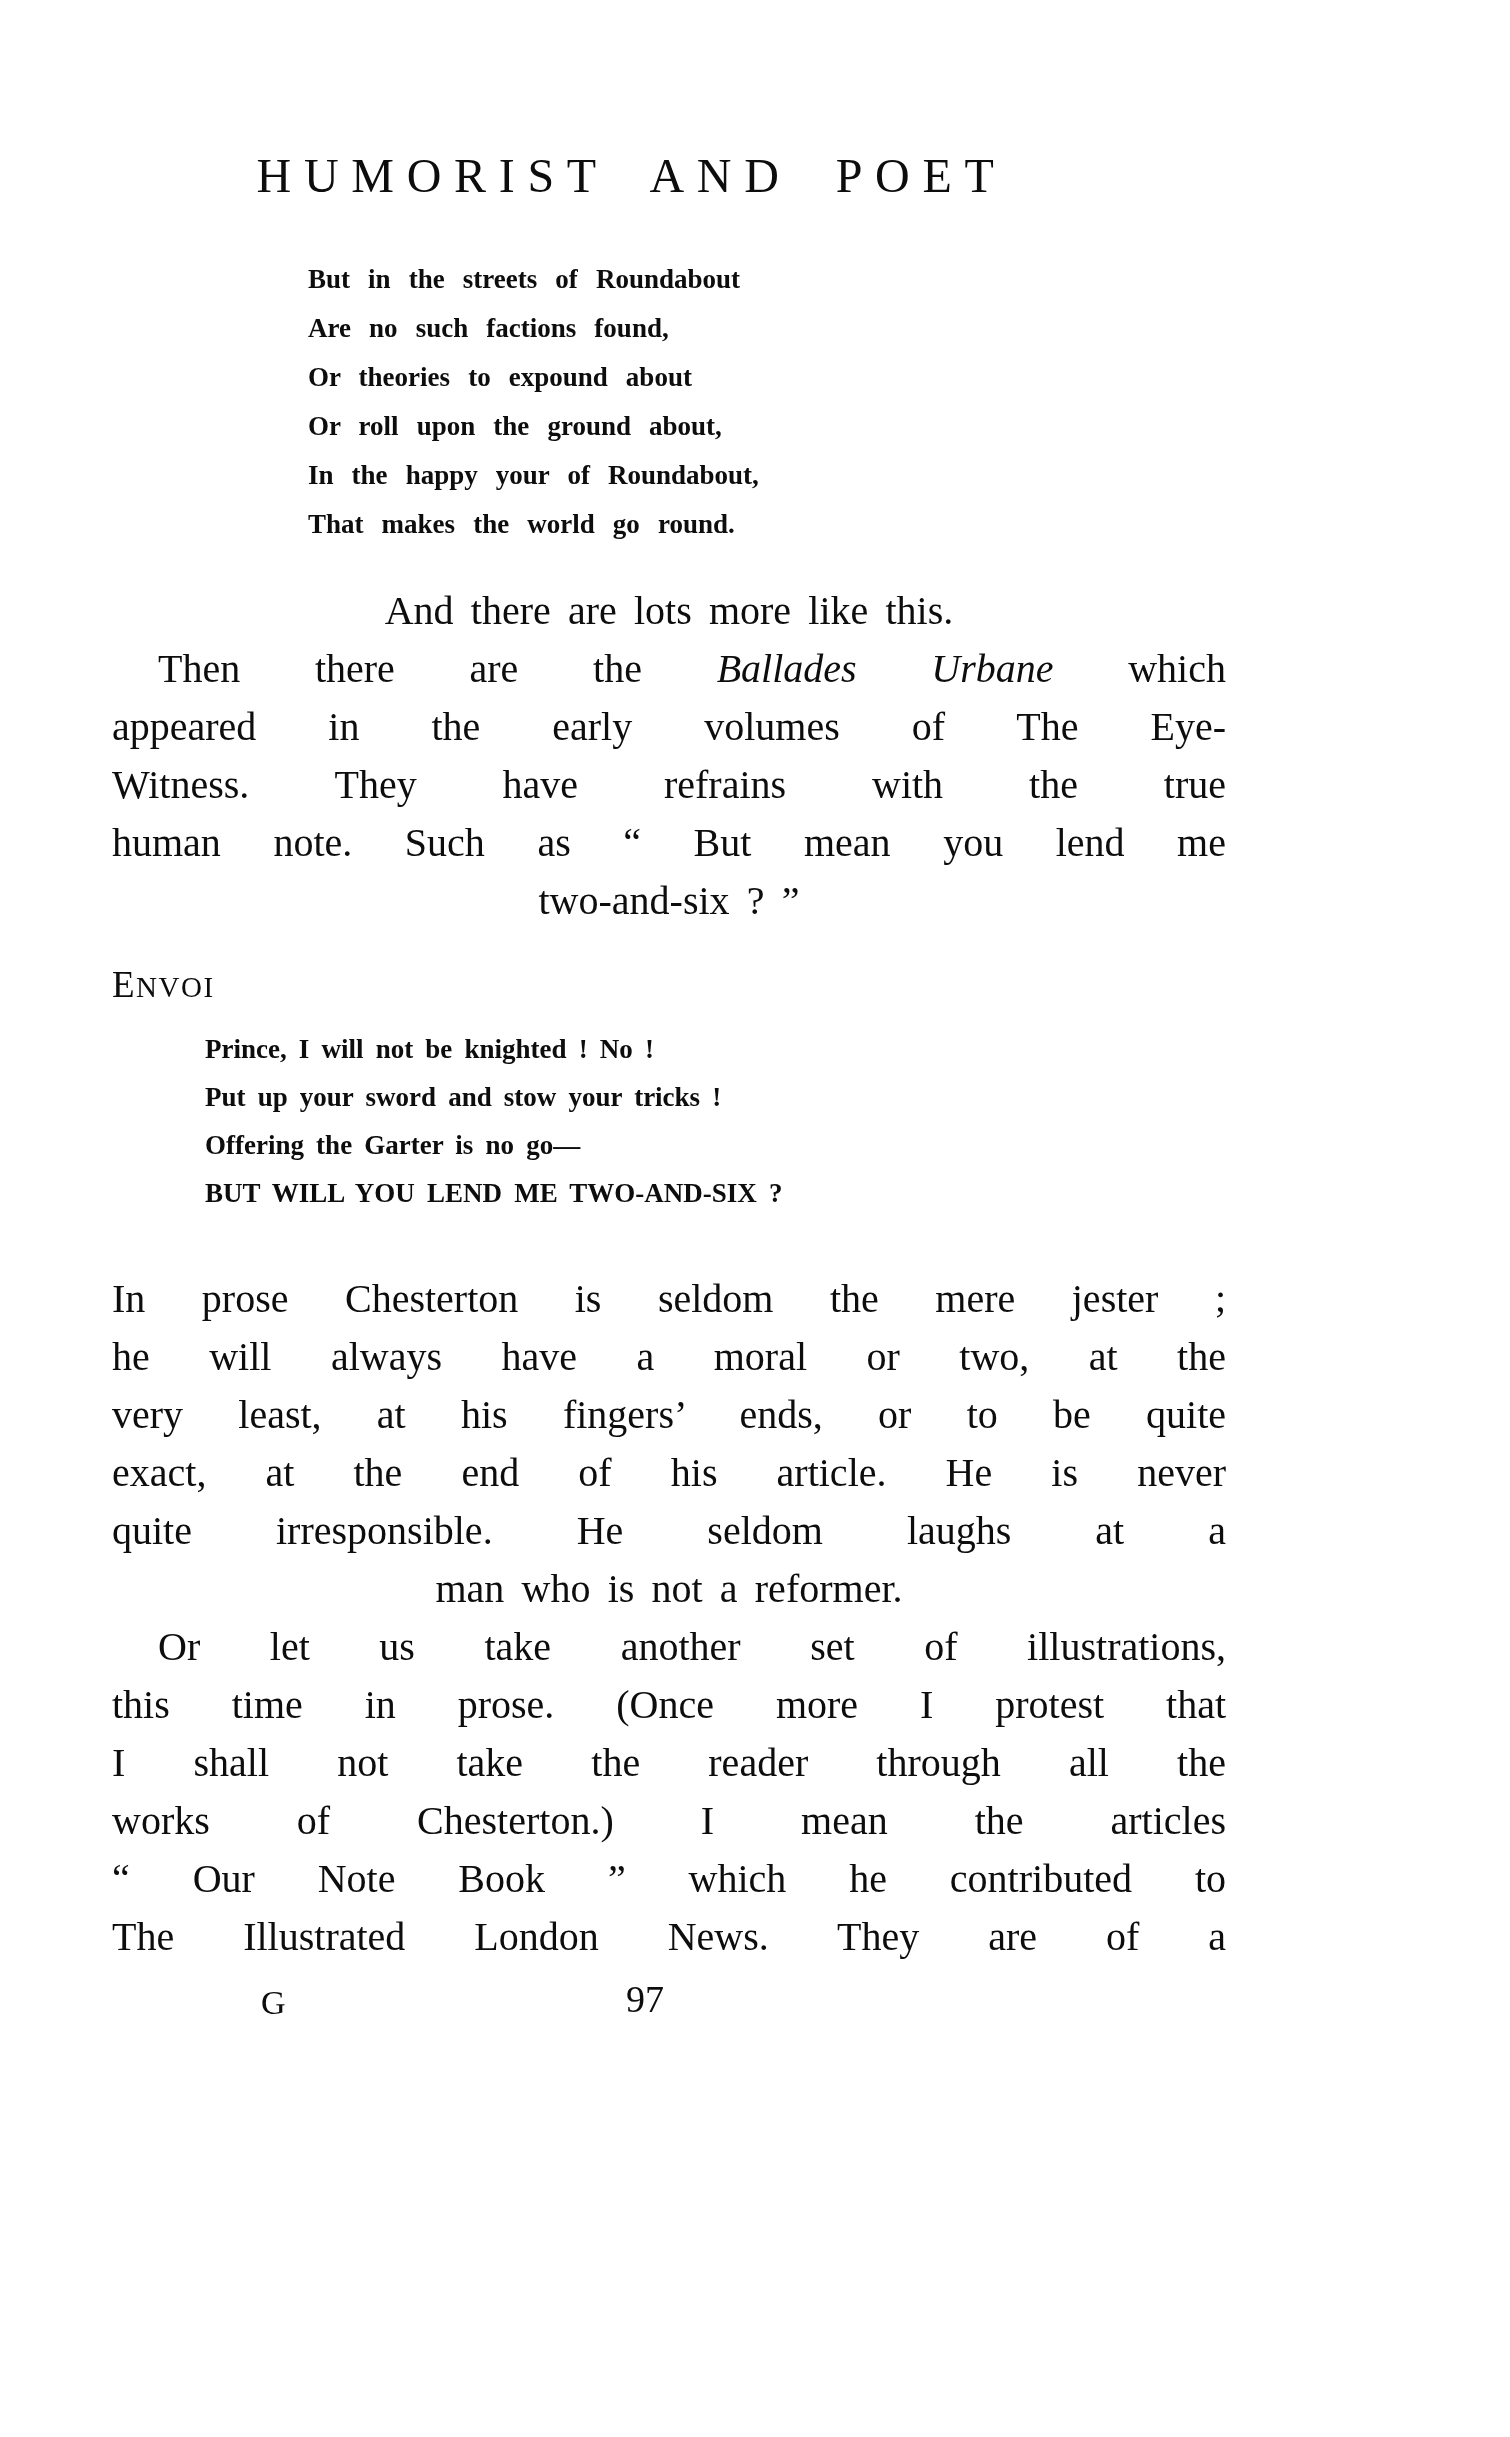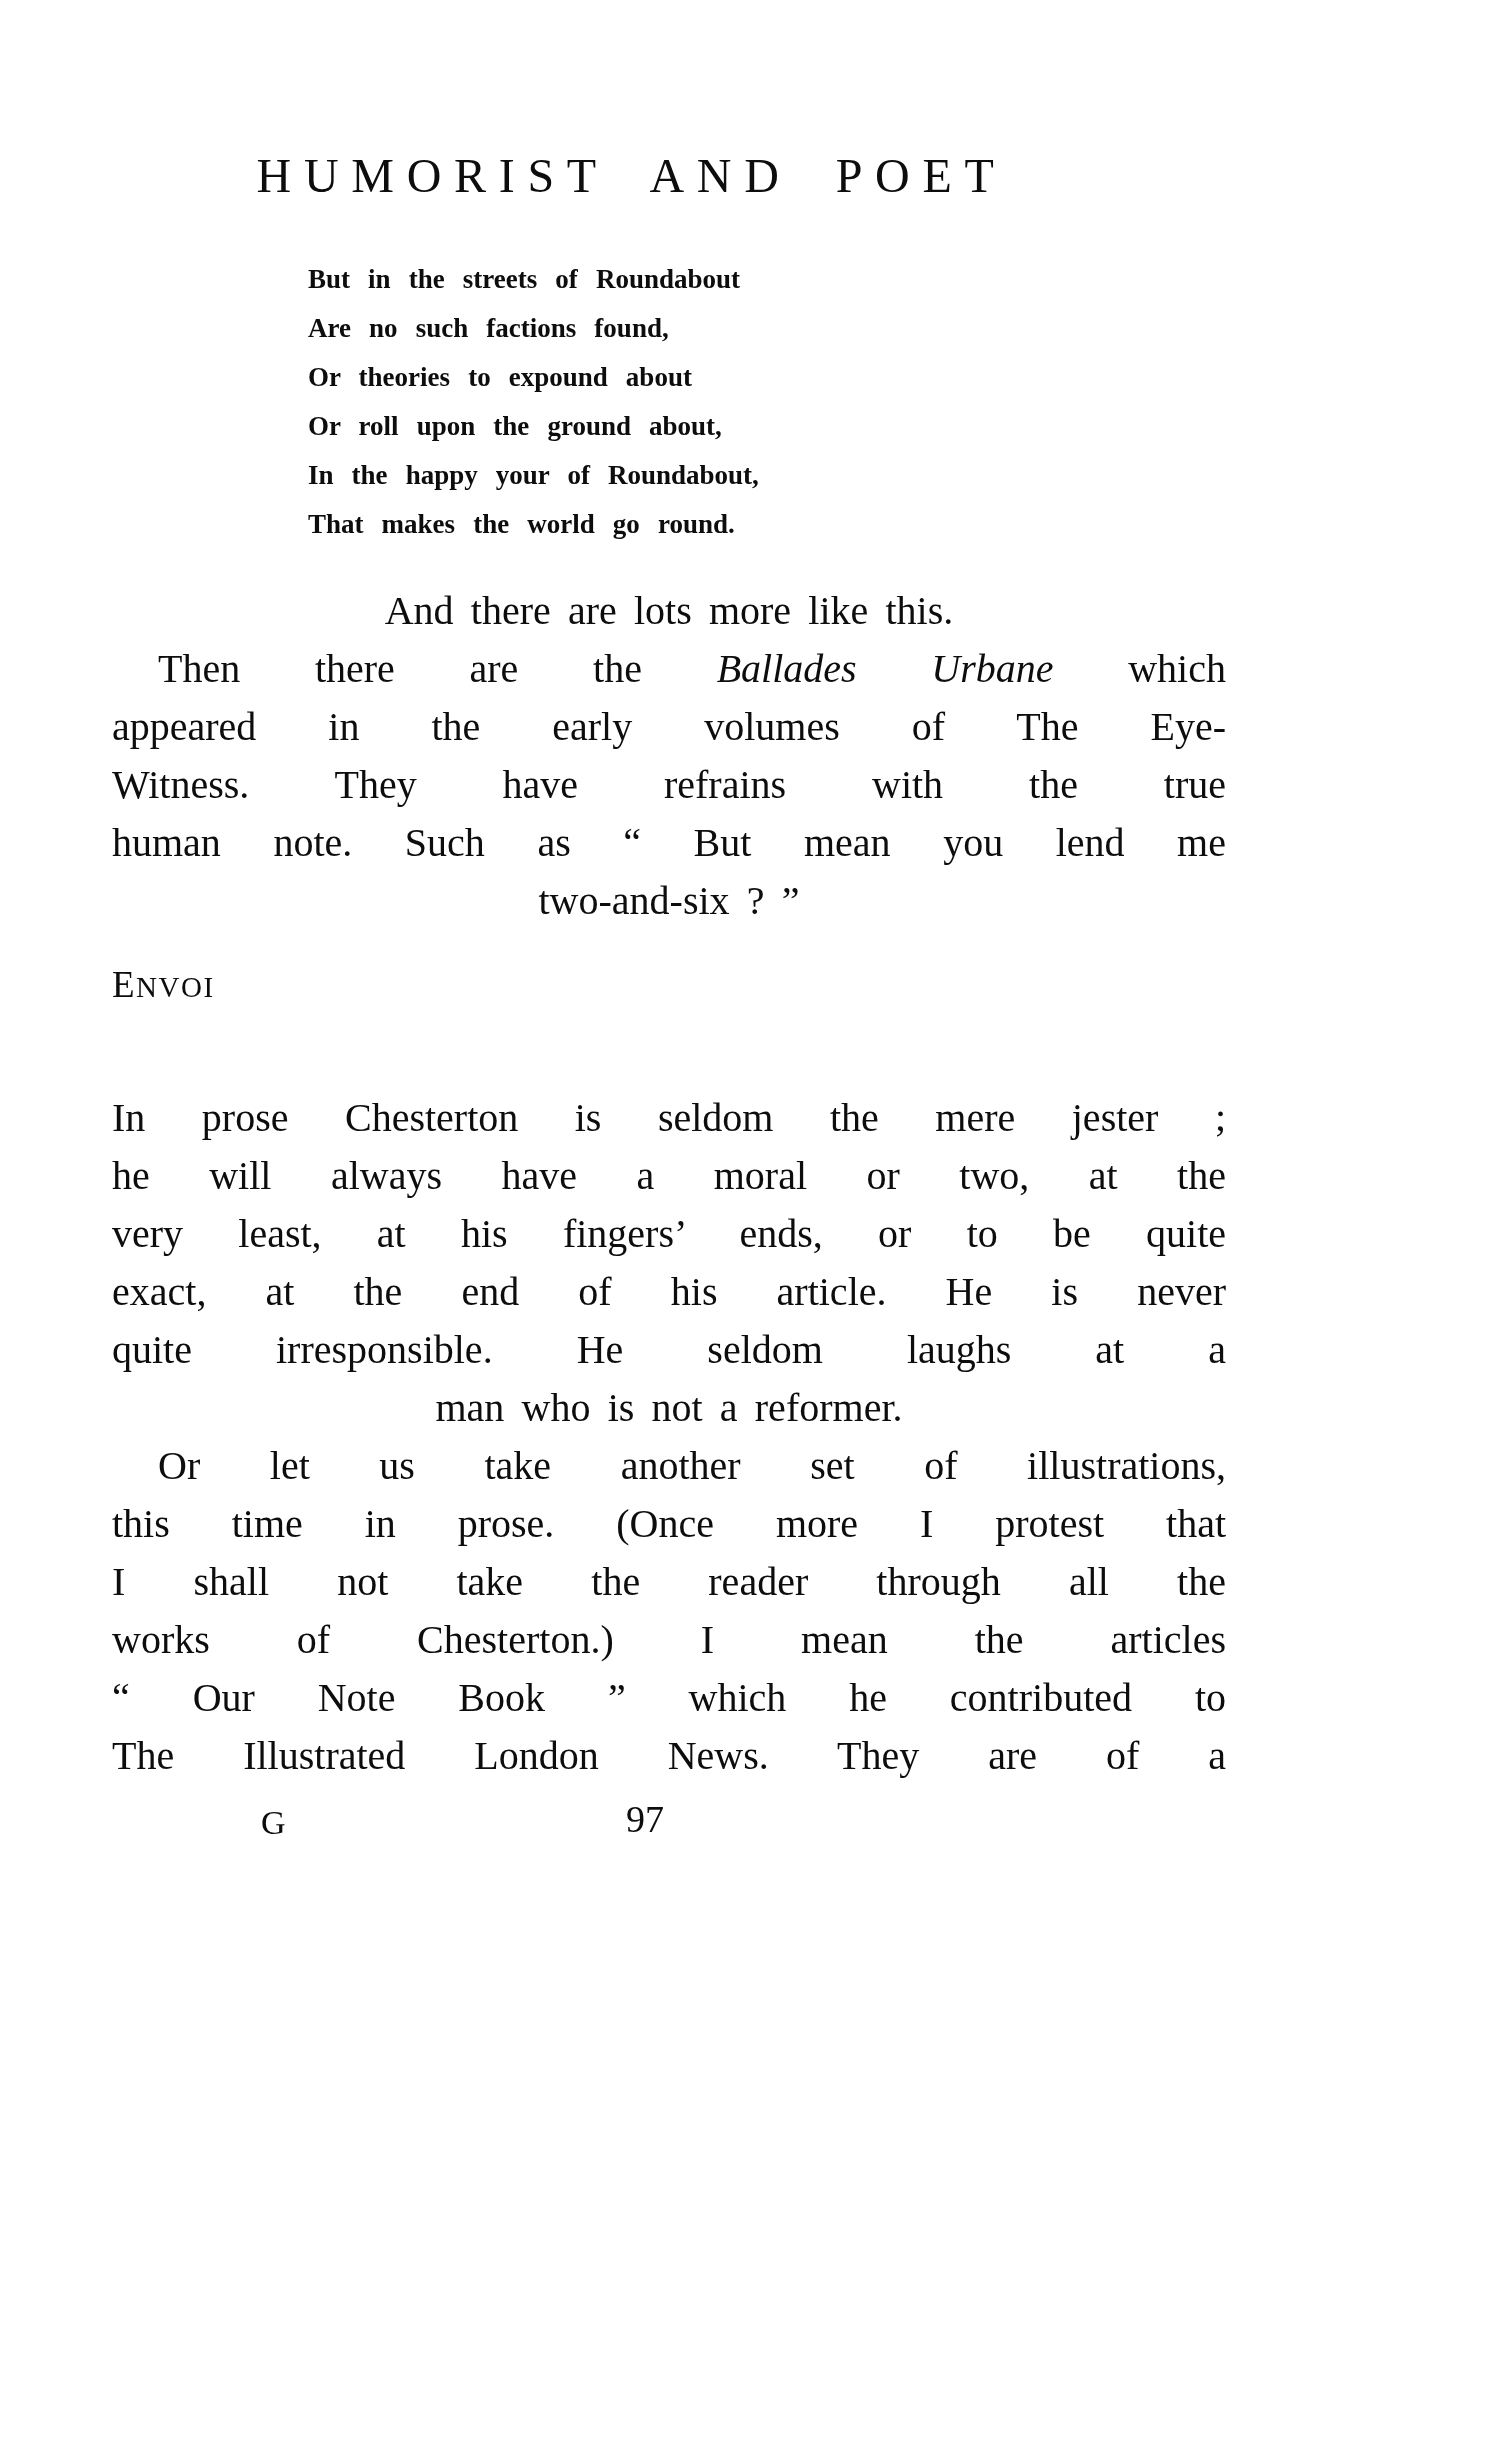--- a/index.html
+++ b/index.html
@@ -28,21 +28,21 @@
     letter-spacing: 12.7px;
     word-spacing: 19.4px;
     white-space: nowrap;
   }
   .stanza { font-size: 27px; line-height: 49px; font-weight: bold; }
   .stanza-1 { margin: 55px 0 0 196px; word-spacing: 0.42em; }
   .stanza-envoi { margin: 10.5px 0 0 93px; word-spacing: 0.2em; line-height: 48px; }
   .poem-line { white-space: nowrap; }
   .body-block { font-size: 40px; line-height: 58px; word-spacing: 0.18em; }
   .block-1 { margin-top: 33px; }
-  .block-2 { margin-top: 75px; }
+  .block-2 { margin-top: 53px; }
   .bl { width: 1114px; }
   .jl { text-align: justify; text-align-last: justify; text-justify: inter-word; }
   .nl { text-align: center; }
   .indent { text-indent: 46px; }
   .it { font-style: italic; }
   .envoi-heading {
     margin-top: 34px;
     line-height: 42px;
     letter-spacing: 1.5px;
   }
@@ -77,20 +77,26 @@
       <div class="bl nl">And there are lots more like this.</div>
       <div class="bl jl indent"><span>Then there are the </span><span class="it">Ballades Urbane</span><span> which</span></div>
       <div class="bl jl">appeared in the early volumes of The Eye-</div>
       <div class="bl jl">Witness.  They have refrains with the true</div>
       <div class="bl jl">human note.  Such as “ But mean you lend me</div>
       <div class="bl nl">two-and-six ? ”</div>
     </div>
 
     <div class="envoi-heading"><span class="env-initial">E</span><span class="env-rest">NVOI</span></div>
 
+    <div class="stanza stanza-envoi">
+      <div class="poem-line">Prince, I will not be knighted !  No !</div>
+      <div class="poem-line">Put up your sword and stow your tricks !</div>
+      <div class="poem-line">Offering the Garter is no go—</div>
+      <div class="poem-line">BUT WILL YOU LEND ME TWO-AND-SIX ?</div>
+    </div>
 
     <div class="body-block block-2">
       <div class="bl jl">In prose Chesterton is seldom the mere jester ;</div>
       <div class="bl jl">he will always have a moral or two, at the</div>
       <div class="bl jl">very least, at his fingers’ ends, or to be quite</div>
       <div class="bl jl">exact, at the end of his article.  He is never</div>
       <div class="bl jl">quite irresponsible.  He seldom laughs at a</div>
       <div class="bl nl">man who is not a reformer.</div>
       <div class="bl jl indent">Or let us take another set of illustrations,</div>
       <div class="bl jl">this time in prose.  (Once more I protest that</div>

